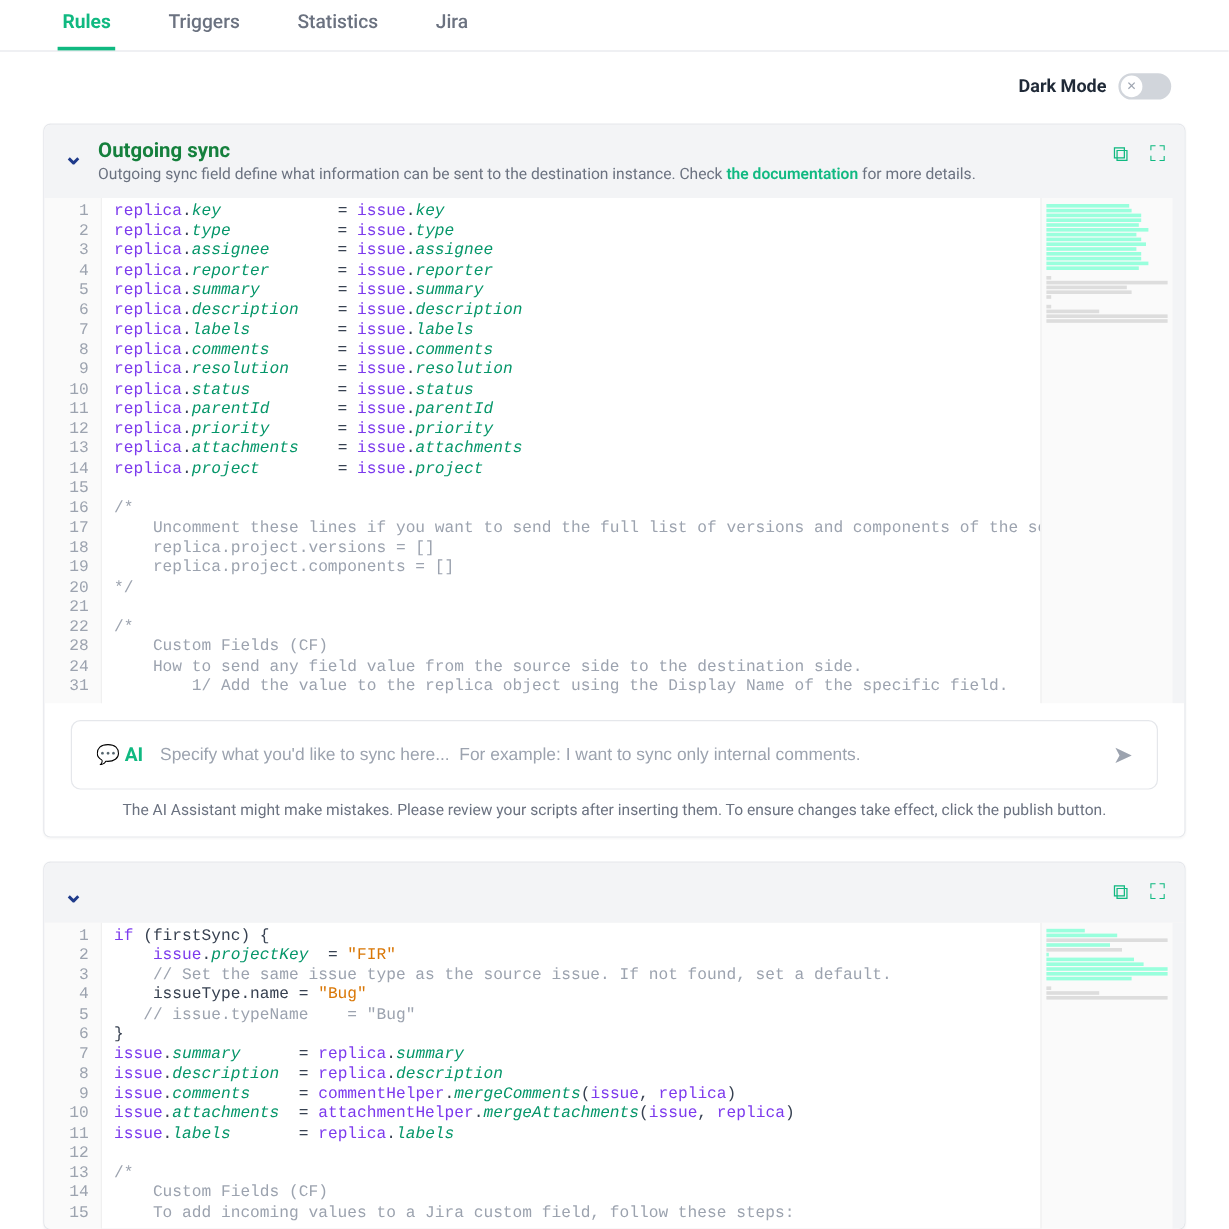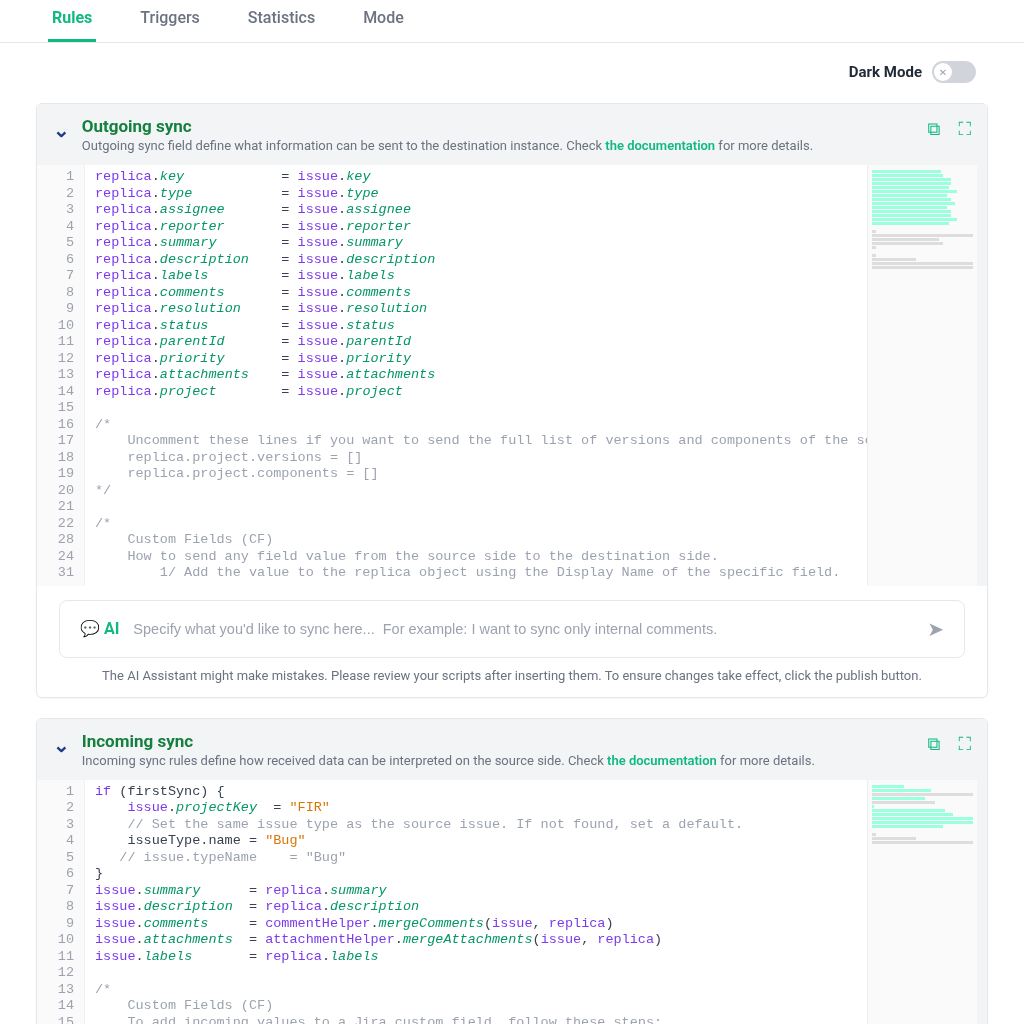--- a/index.html
+++ b/index.html
@@ -40,21 +40,21 @@
   .ai-note { text-align: center; color: #6b7280; font-size: 13px; margin-top: 10px; }
   .scrollbar-stub { width: 10px; background: #f3f4f6; }
 </style>
 </head>
 <body>
 
 <div class="tabs">
   <div class="tab active">Rules</div>
   <div class="tab">Triggers</div>
   <div class="tab">Statistics</div>
-  <div class="tab">Mode</div>
+  <div class="tab">Jira</div>
 </div>
 
 <div class="toolbar">
   <span class="dark-label">Dark Mode</span>
   <div class="toggle">
     <div class="toggle-knob">✕</div>
   </div>
 </div>
 
 <div class="panel">
@@ -135,26 +135,20 @@
       <input class="ai-input" placeholder="Specify what you'd like to sync here...  For example: I want to sync only internal comments." style="">
       <span class="send">➤</span>
     </div>
     <div class="ai-note">The AI Assistant might make mistakes. Please review your scripts after inserting them. To ensure changes take effect, click the publish button.</div>
   </div>
 </div>
 
 <div class="panel">
   <div class="panel-head">
     <div class="chev">⌄</div>
-    <div>
-      <div class="panel-title">Incoming sync</div>
-      <div class="panel-sub">
-        <span>Incoming sync rules define how received data can be interpreted on the source side. Check </span><a href="#">the documentation</a><span> for more details.</span>
-      </div>
-    </div>
     <div class="panel-actions">
       <span>⧉</span>
       <span>⛶</span>
     </div>
   </div>
   <div class="editor-wrap">
     <div class="gutter code" id="in-gutter">
         <div>1</div>
         <div>2</div>
         <div>3</div>

